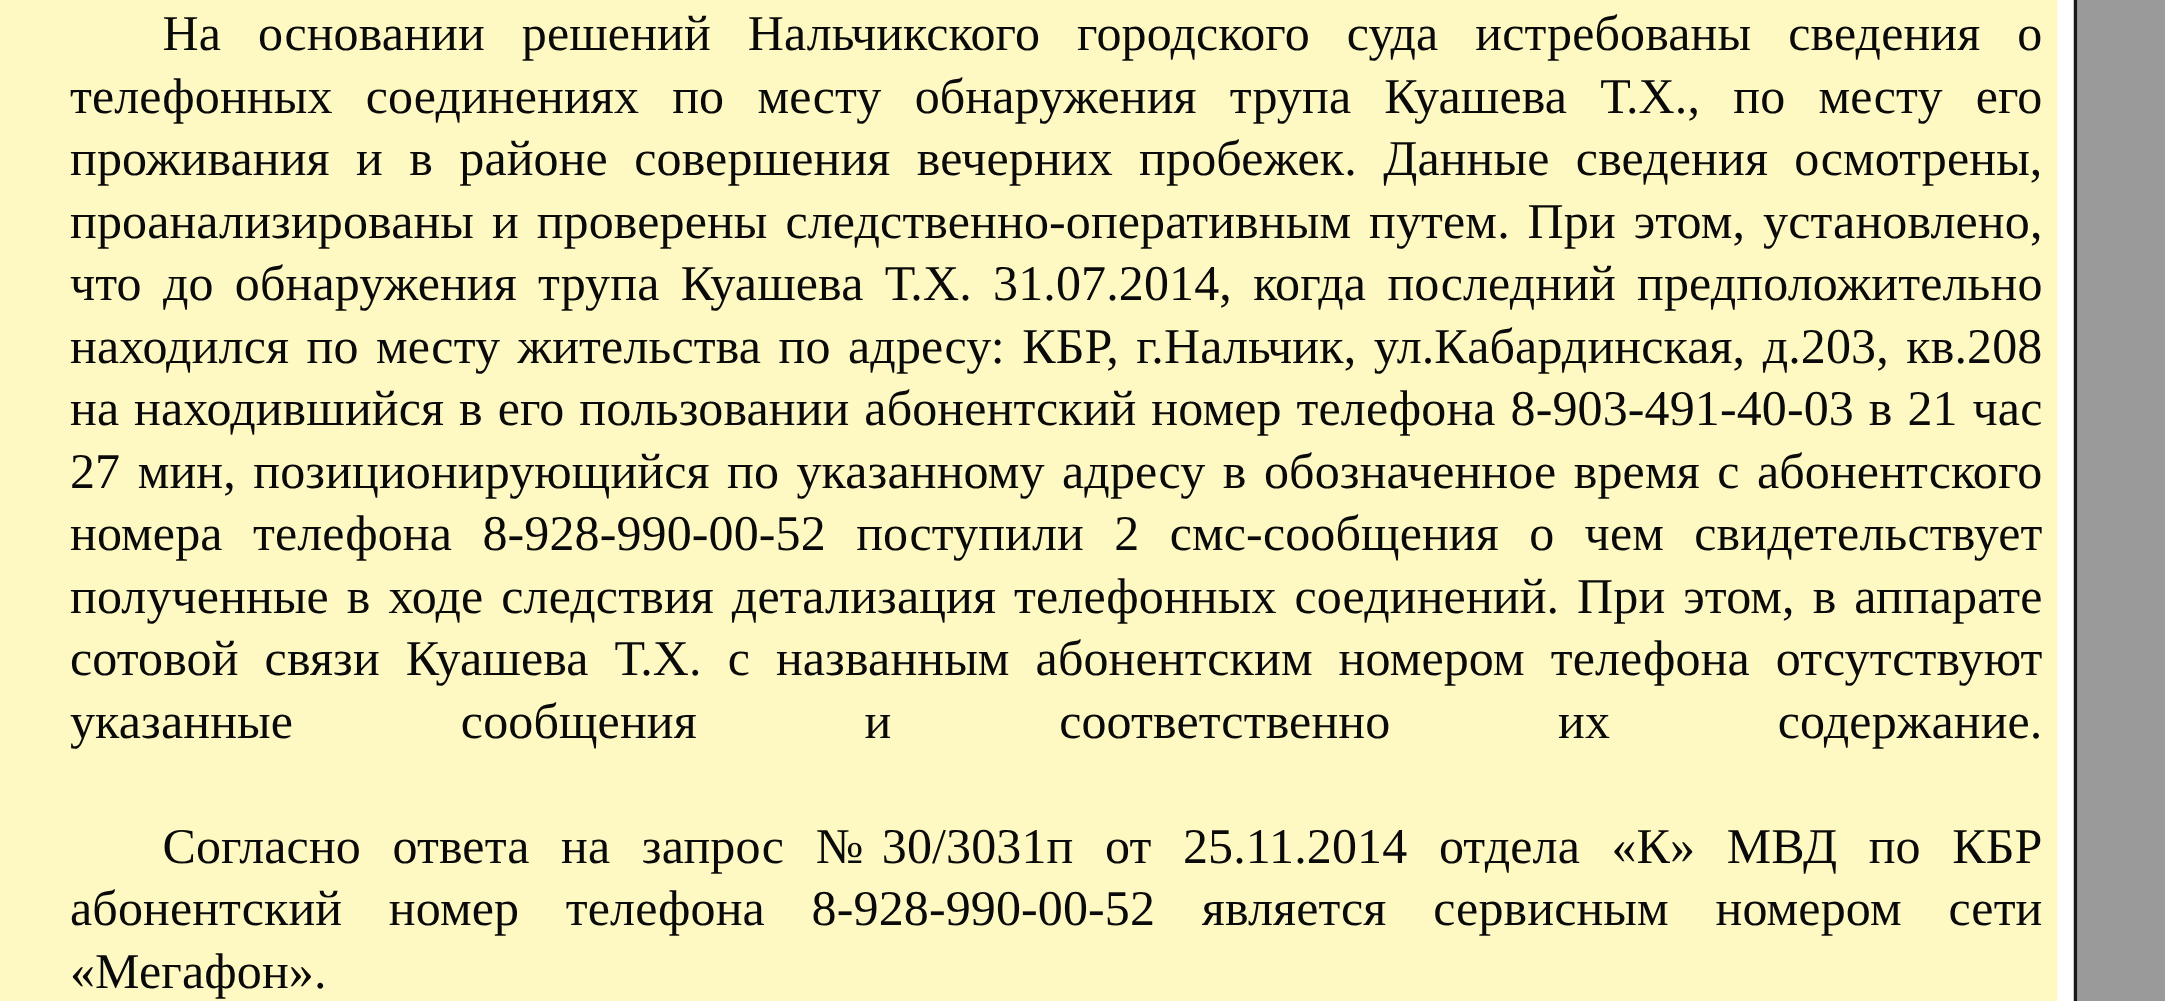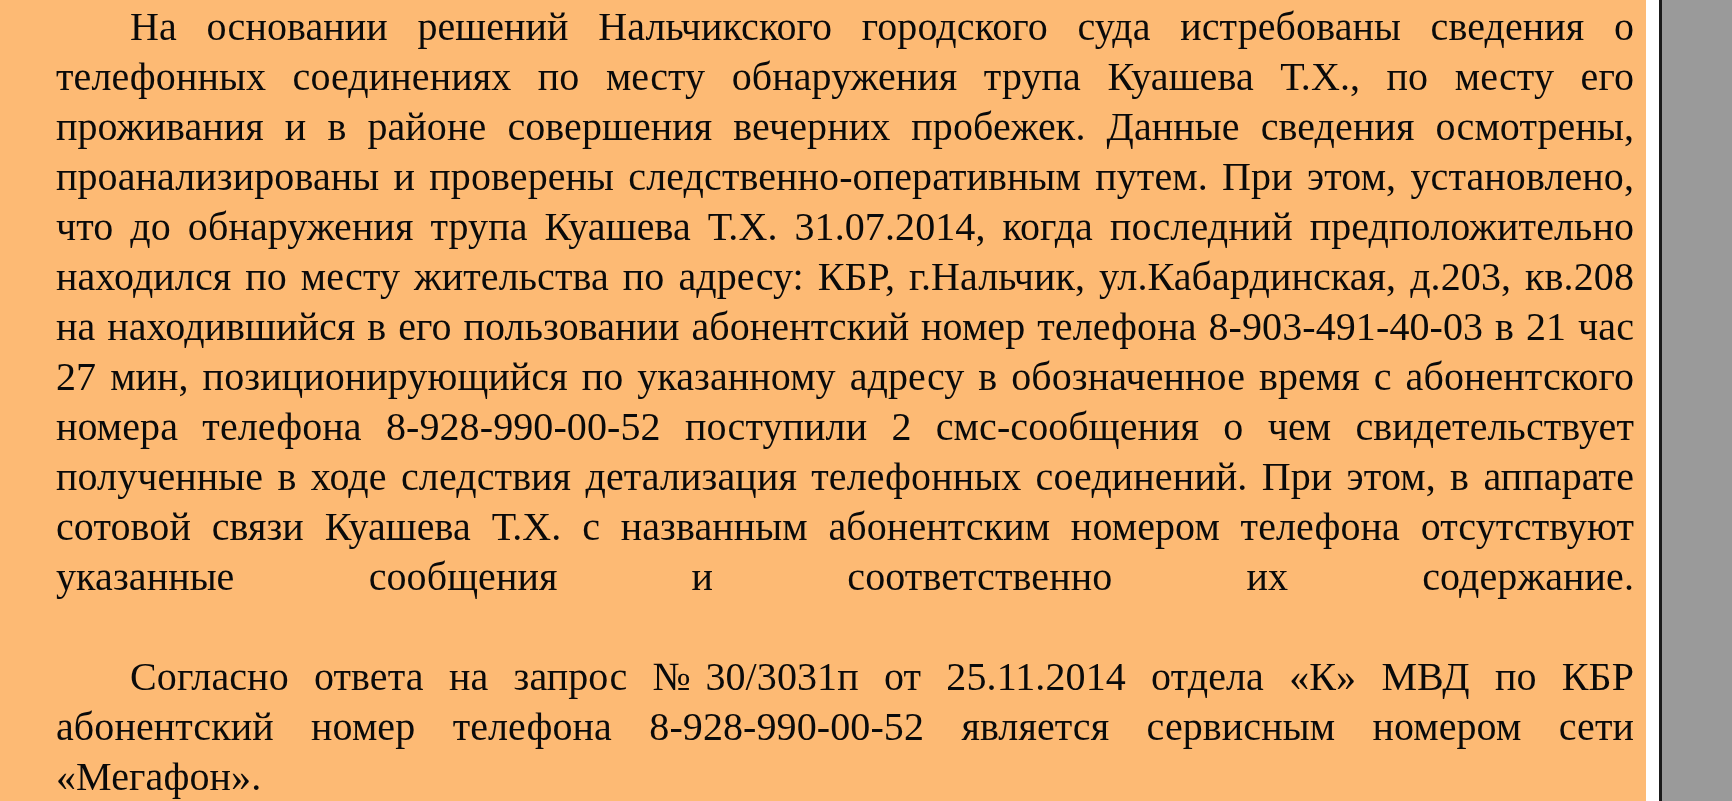--- a/index.html
+++ b/index.html
@@ -11,21 +11,21 @@
     width: 1732px;
     height: 801px;
     overflow: hidden;
     font-family: "Liberation Serif", "DejaVu Serif", serif;
     color: #0a0a0a;
   }
   .page {
     position: relative;
     width: 1732px;
     height: 801px;
-    background: #fdba74;
+    background: #fef9c3;
     box-sizing: border-box;
   }
   
   .scan-edge {
     position: absolute;
     top: 0;
     right: 0;
     width: 70px;
     height: 801px;
     background: #9a9a9a;

